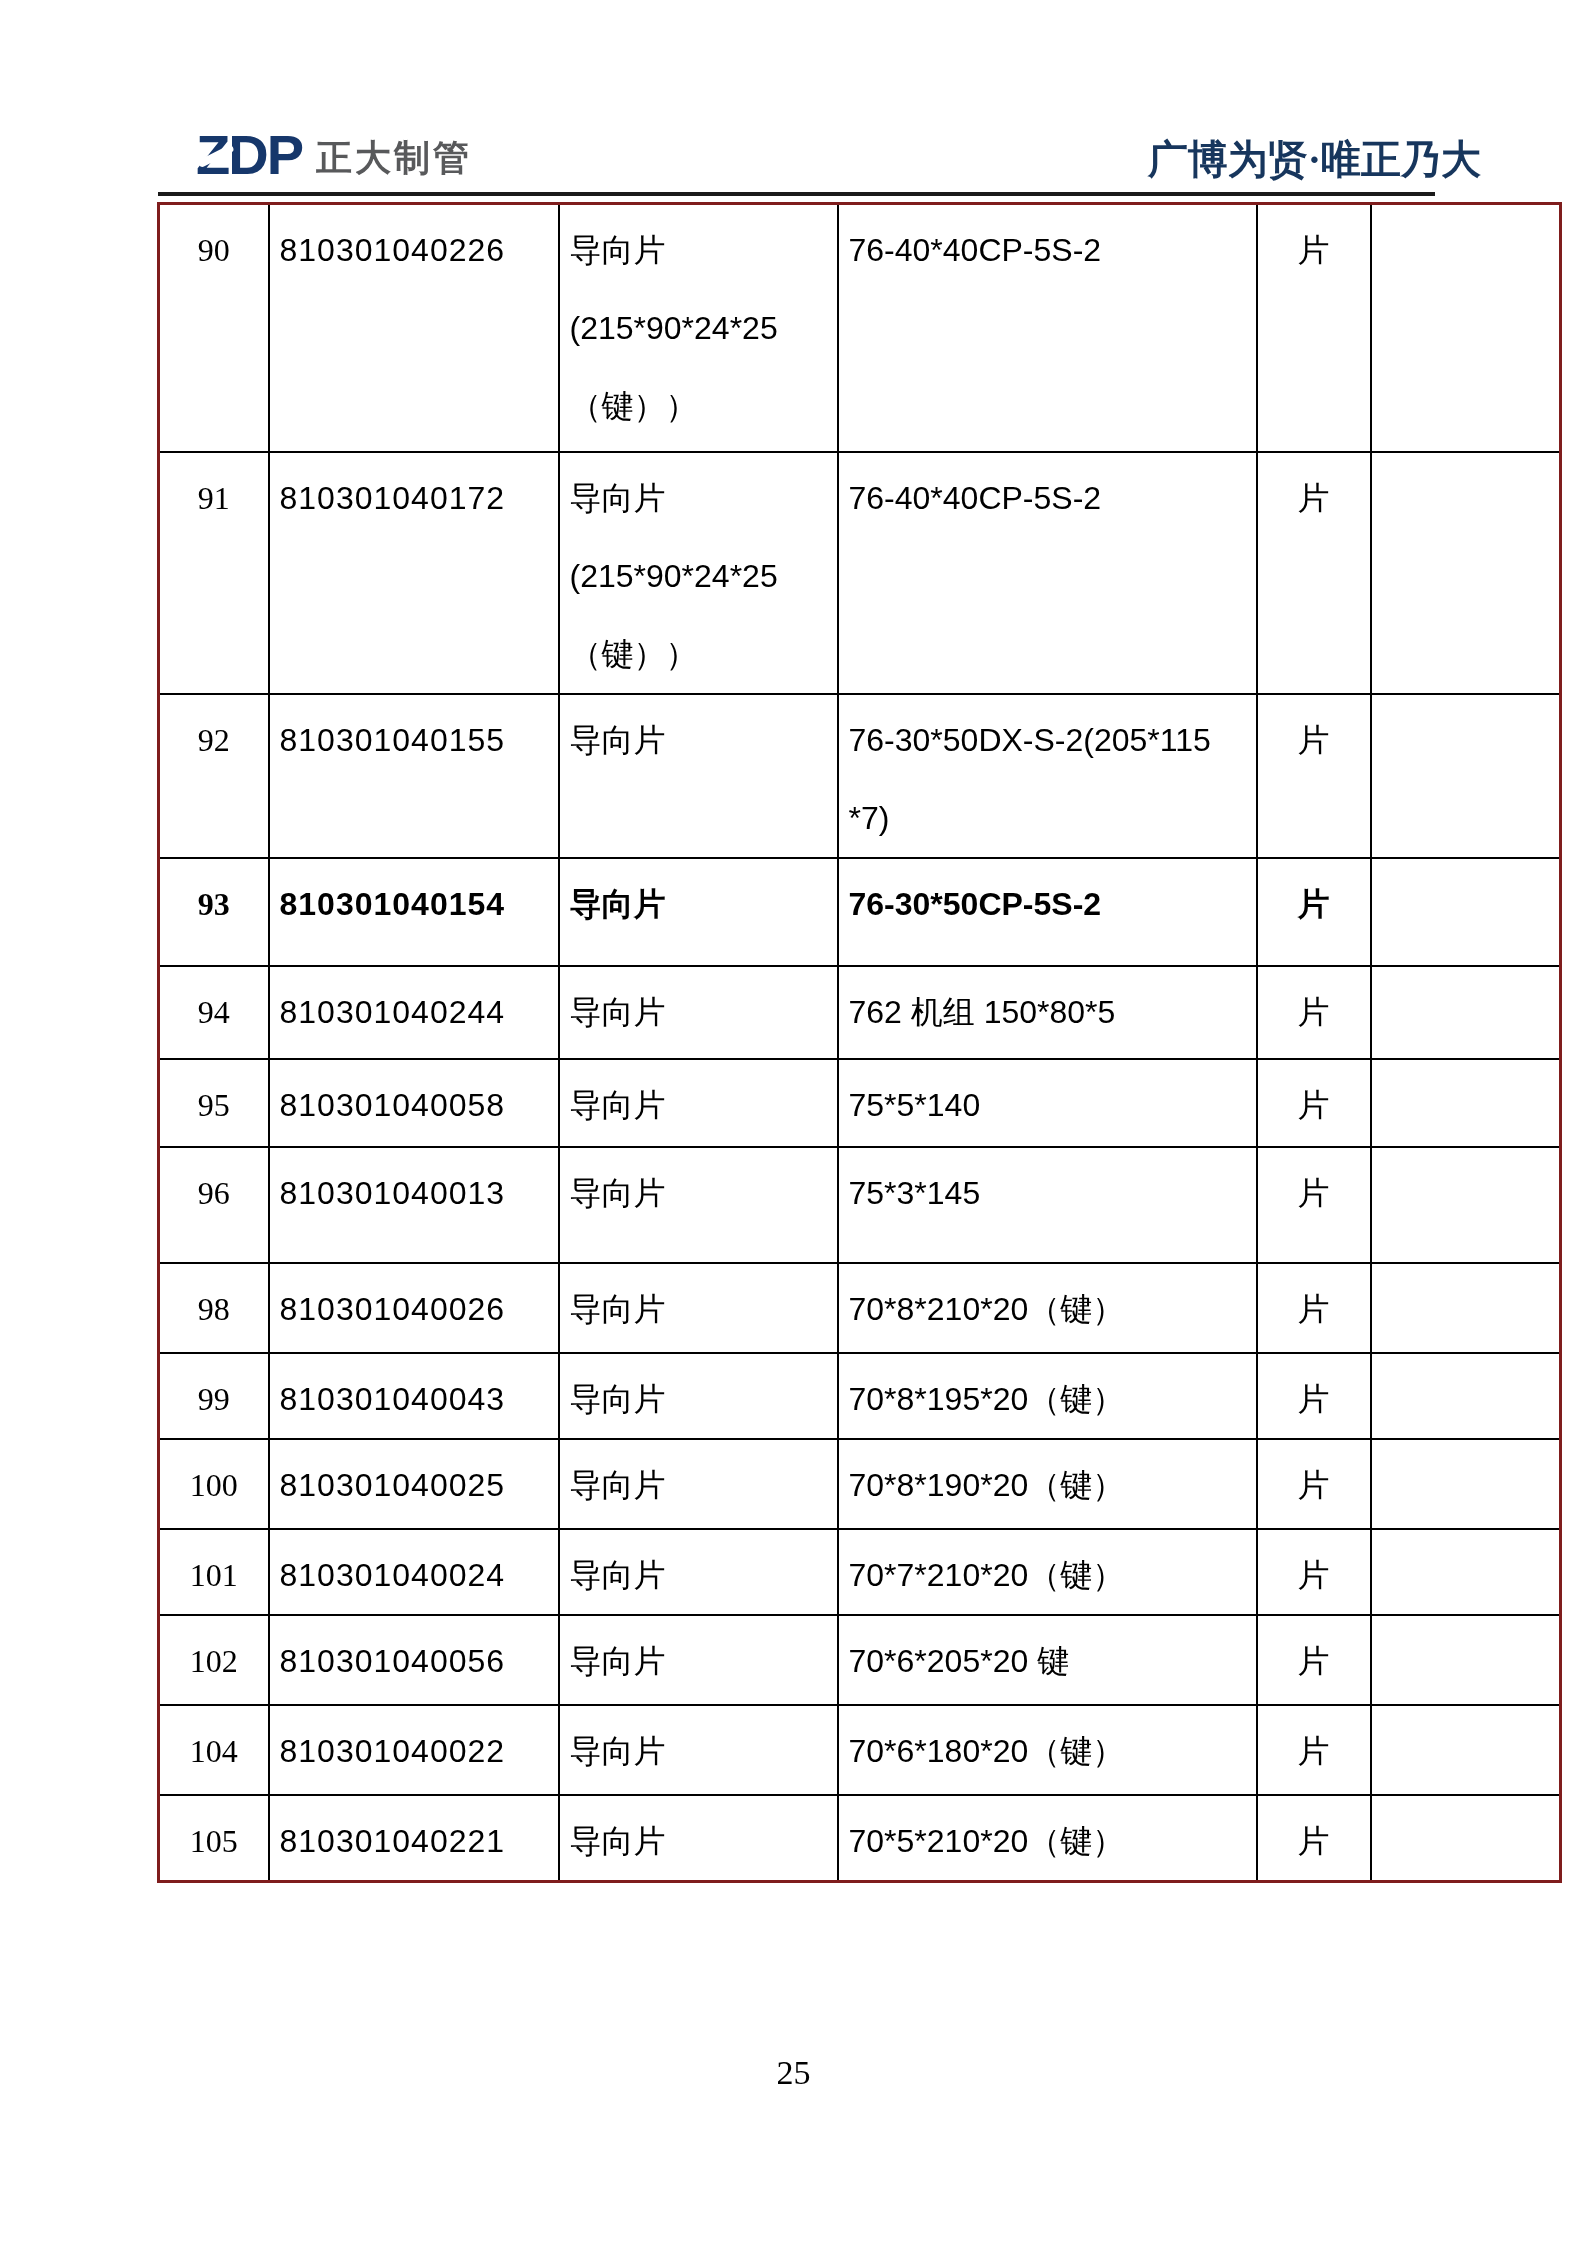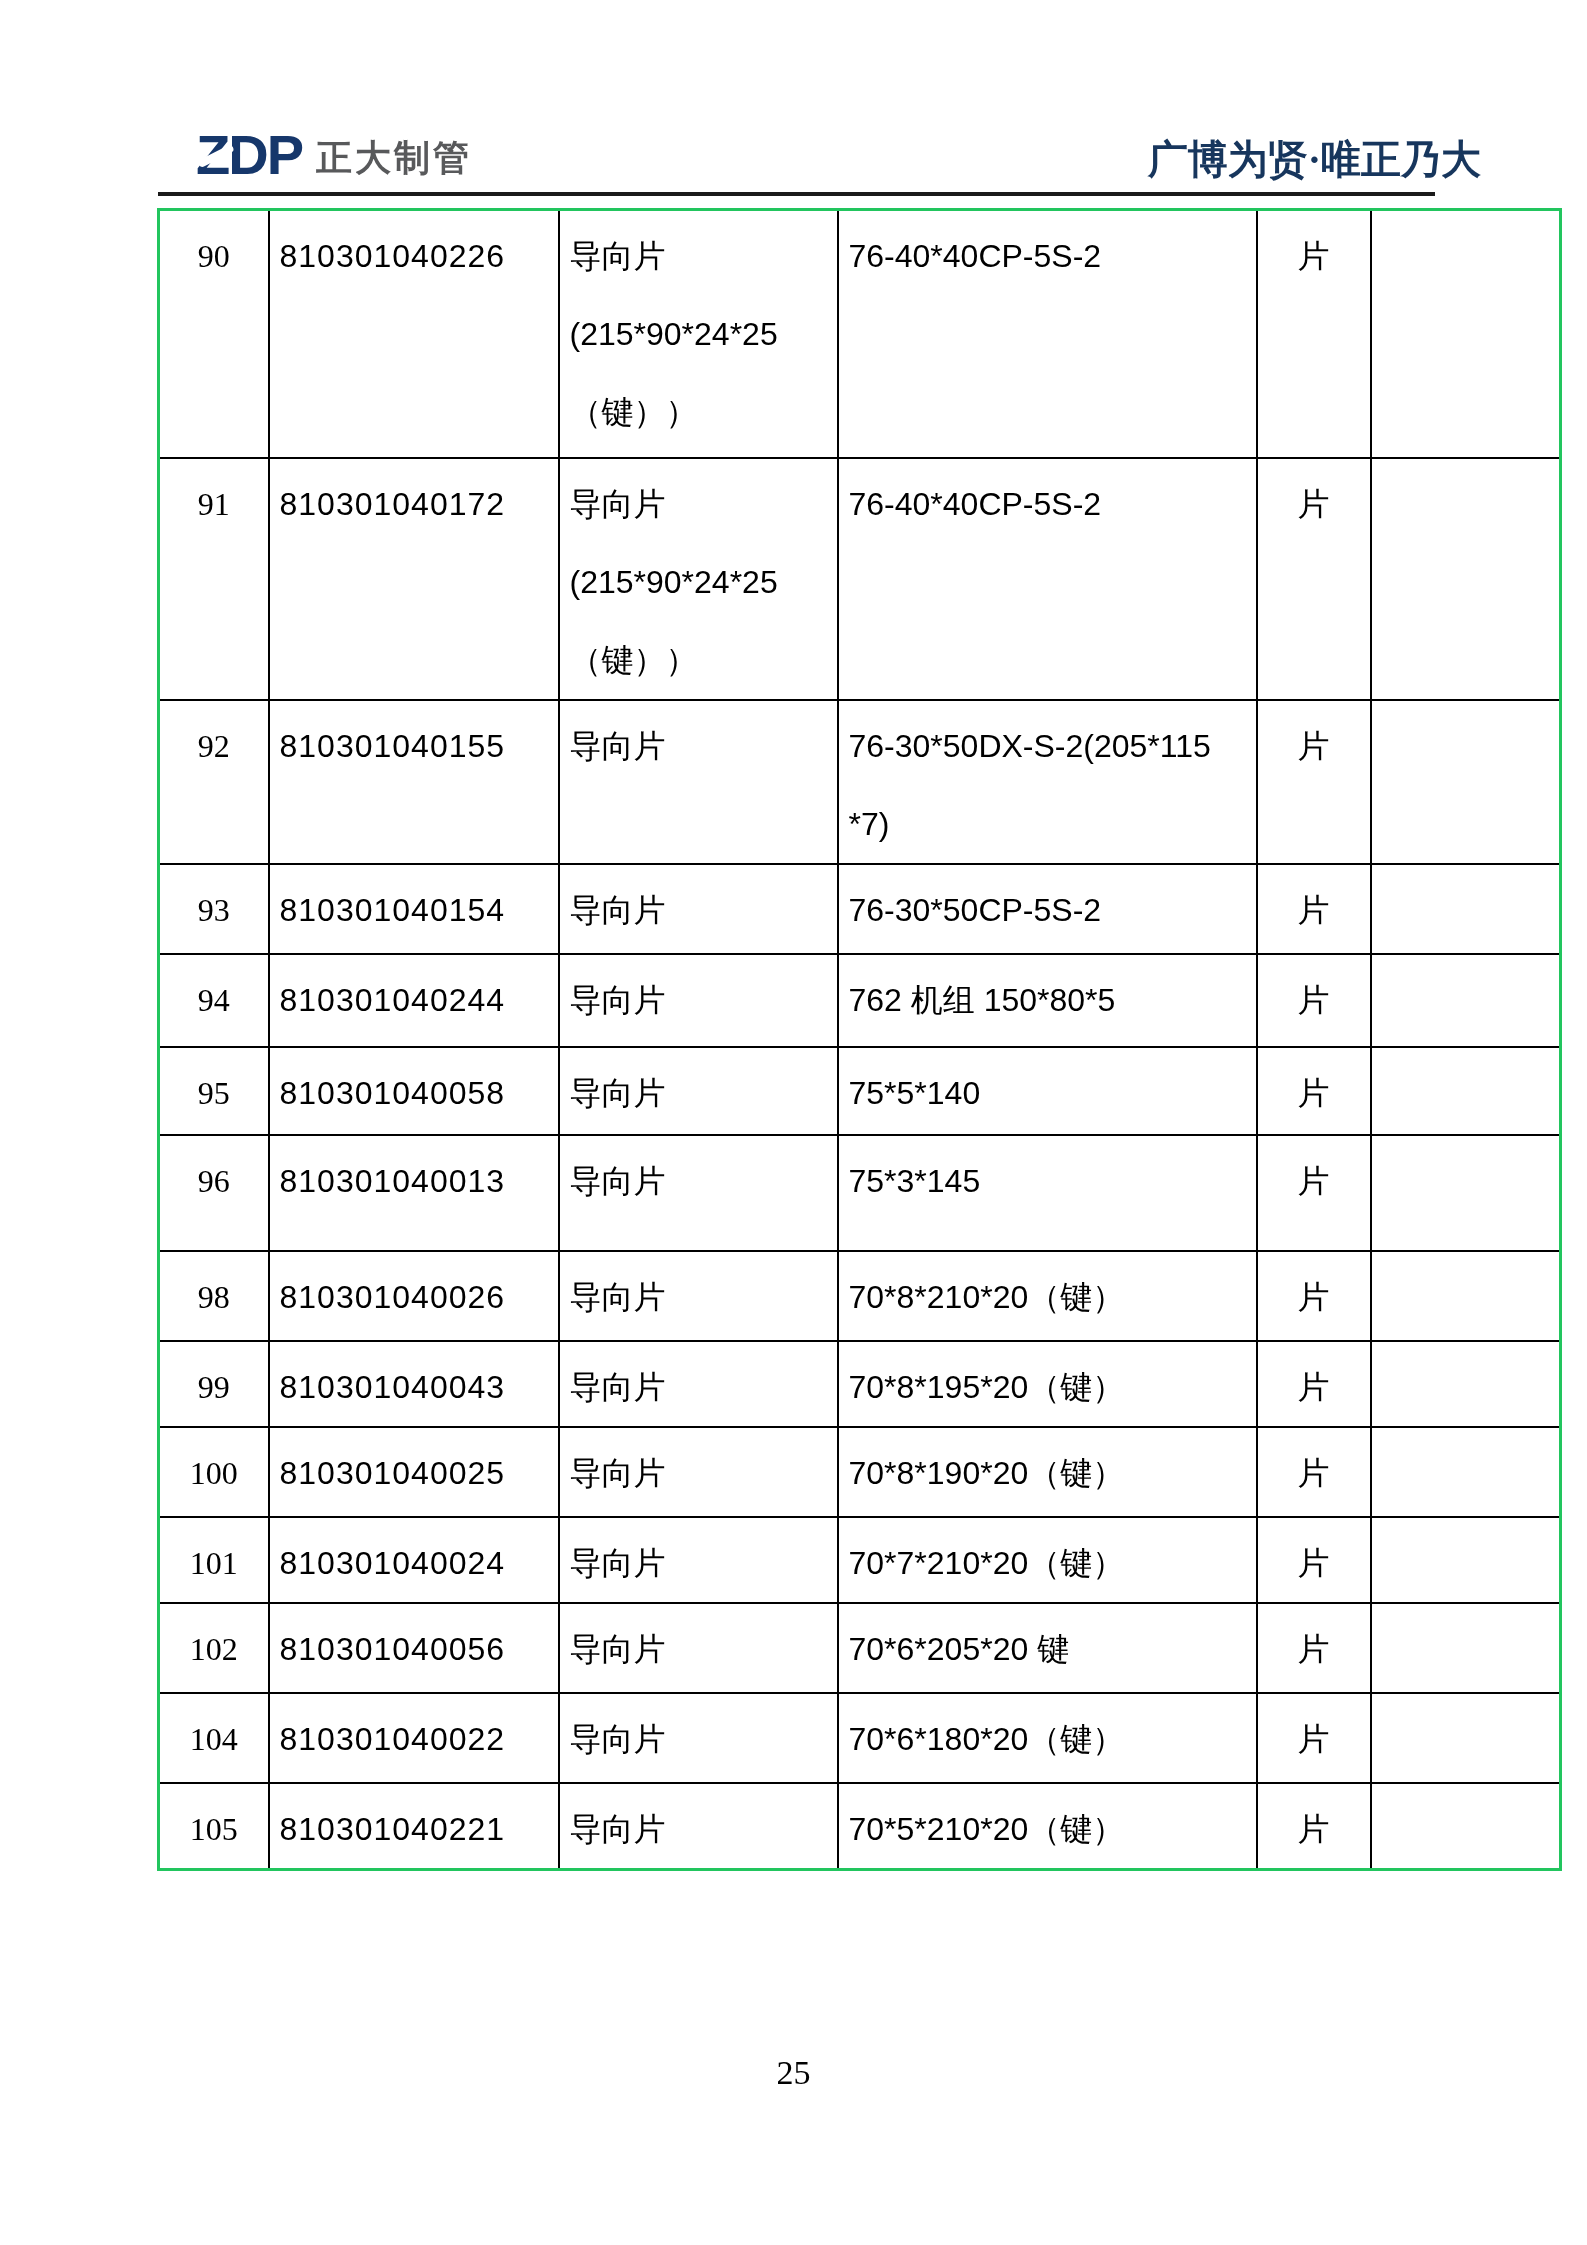--- a/index.html
+++ b/index.html
@@ -49,25 +49,25 @@
     white-space: nowrap;
   }
   .hdr-rule {
     position: absolute; left: 158px; top: 192px;
     width: 1277px; height: 4px;
     background: #1a1a1a;
   }
 
   
   table.parts {
-    position: absolute; left: 157px; top: 208px;
+    position: absolute; left: 157px; top: 202px;
     width: 1402px;
     border-collapse: collapse;
     table-layout: fixed;
-    border: 3px solid #22c55e;
+    border: 3px solid #7f1d1d;
   }
   table.parts td {
     border: 2px solid #000;
     vertical-align: top;
     font-size: 32px;
     line-height: 78px;
     padding: 6px 10px 0 10px;
     white-space: pre-line;
     overflow: hidden;
   }
@@ -149,21 +149,21 @@
         </tr>
         <tr style="height: 162px;">
           <td class="c-no">92</td>
           <td class="c-code">810301040155</td>
           <td class="c-name">导向片</td>
           <td class="c-spec">76-30*50DX-S-2(205*115
 *7)</td>
           <td class="c-unit">片</td>
           <td class="c-note"></td>
         </tr>
-        <tr style="height: 90px;">
+        <tr style="height: 108px; font-weight: bold;">
           <td class="c-no">93</td>
           <td class="c-code">810301040154</td>
           <td class="c-name">导向片</td>
           <td class="c-spec">76-30*50CP-5S-2</td>
           <td class="c-unit">片</td>
           <td class="c-note"></td>
         </tr>
         <tr style="height: 93px;">
           <td class="c-no">94</td>
           <td class="c-code">810301040244</td>

